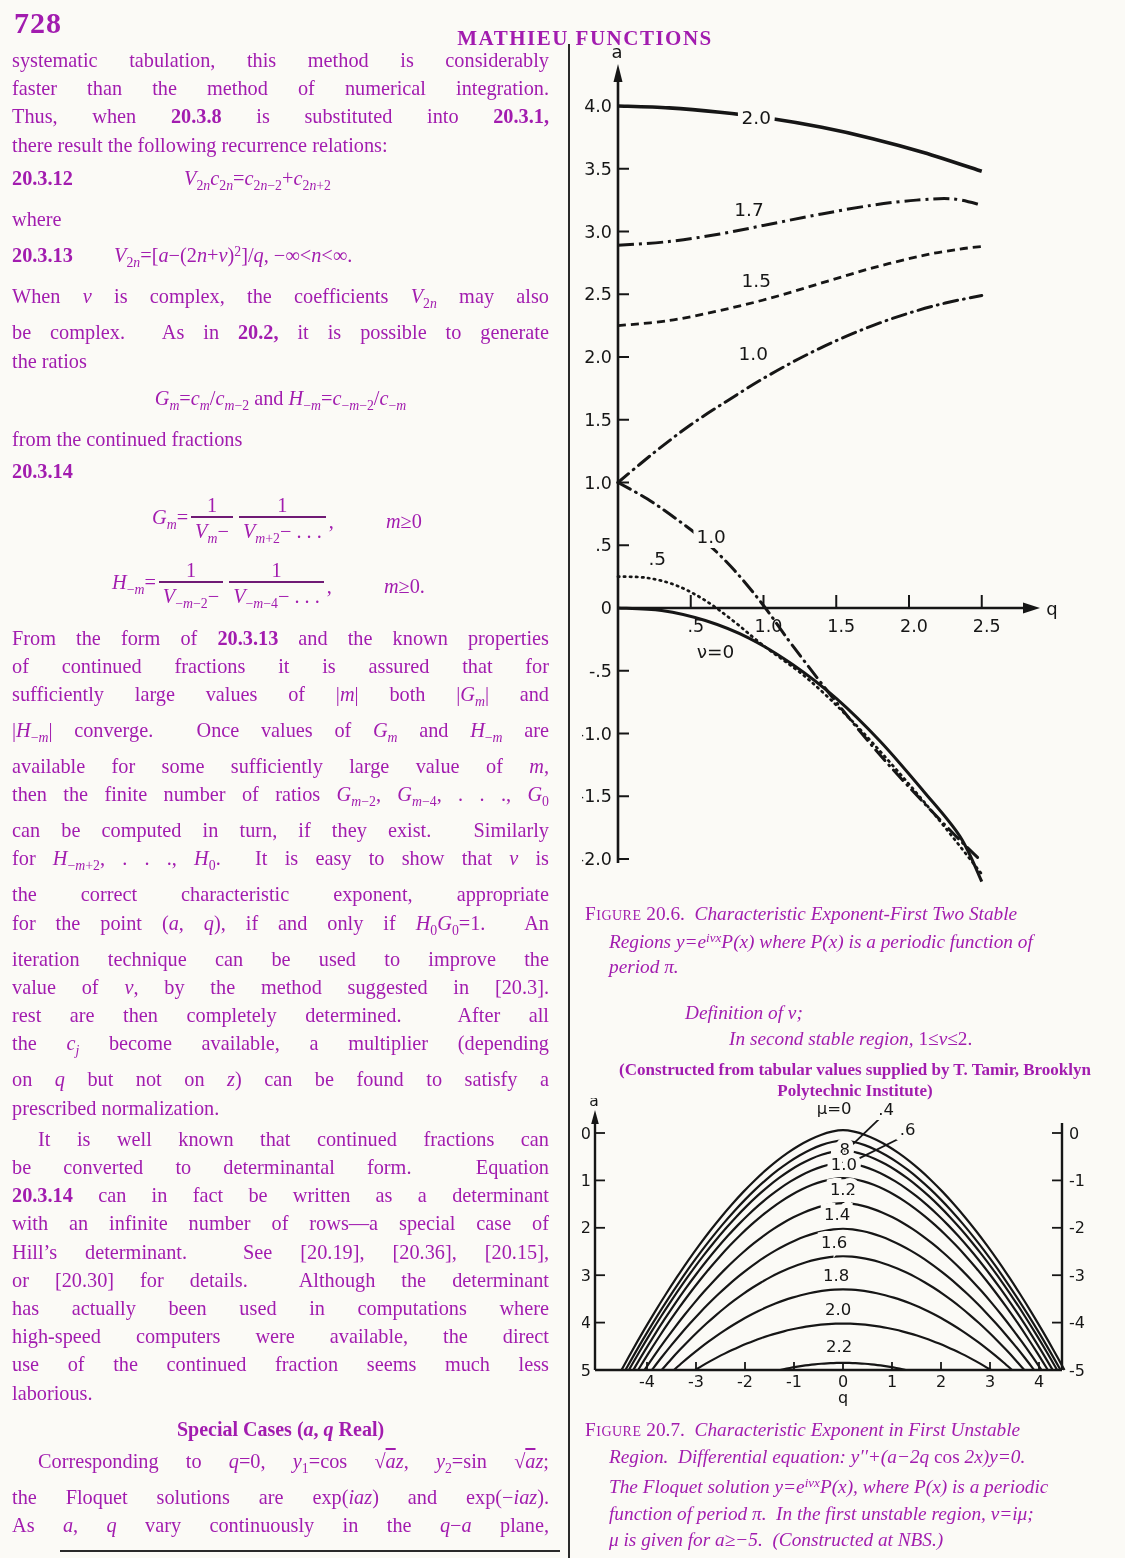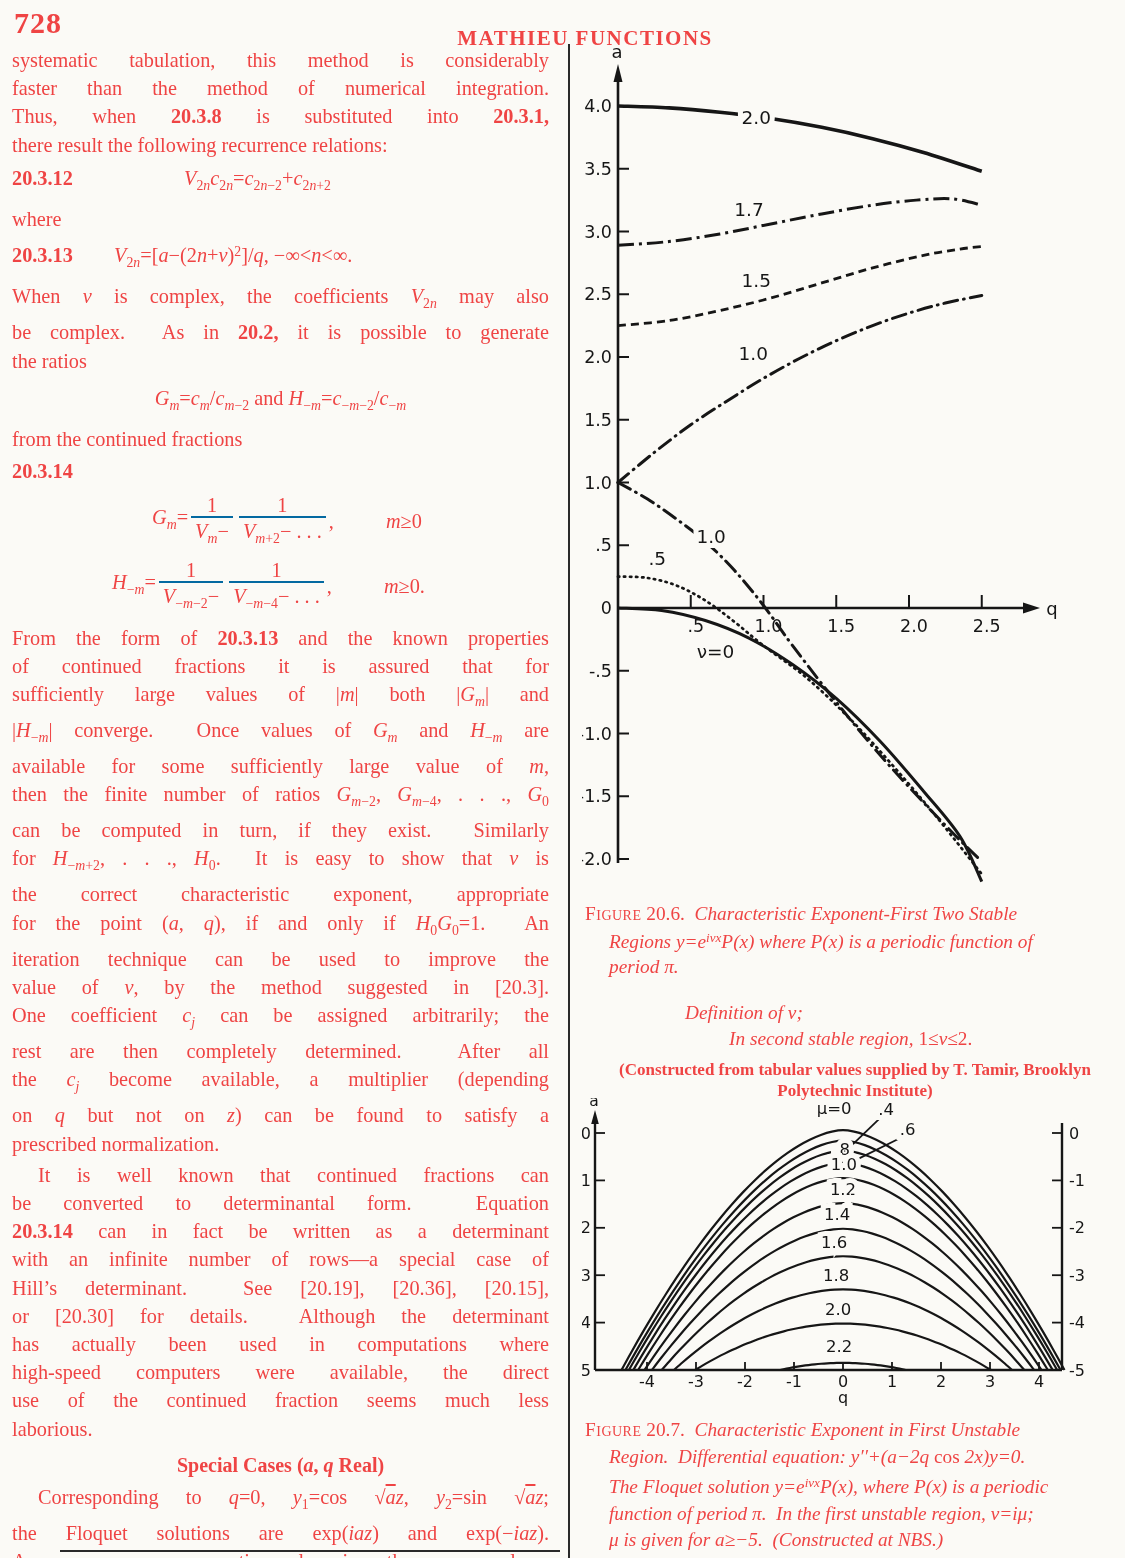--- a/index.html
+++ b/index.html
@@ -1,16 +1,16 @@
 <!DOCTYPE html>
 <html><head>
 <meta charset="utf-8">
 <style>
   html,body{margin:0;padding:0;background:#e8e8e4;}
-  .page{position:relative;width:1125px;height:1558px;background:#fbfaf6;color:#ef4444;
+  .page{position:relative;width:1125px;height:1558px;background:#fbfaf6;color:#a21caf;
         font-family:"Liberation Serif","DejaVu Serif",serif;overflow:hidden;}
   
   .pageno{position:absolute;left:14px;top:6px;font-size:30px;font-weight:bold;letter-spacing:1px;}
   .running{position:absolute;left:300px;top:26px;width:570px;text-align:center;
            font-size:21px;font-weight:bold;letter-spacing:1.5px;}
   .vrule{position:absolute;left:568px;top:44px;width:1.5px;height:1514px;background:#2a2a2a;}
   .hrule{position:absolute;left:60px;top:1550px;width:500px;height:2px;background:#2a2a2a;}
   
   .col-left{position:absolute;left:12px;top:46px;width:537px;font-size:20.3px;line-height:28.2px;}
   .para > div{text-align:justify;text-align-last:justify;}
@@ -23,21 +23,21 @@
   .eqrow.narrow .eqlabel{width:102px;}
   .ceq{text-align:center;margin:9px 0 5px 0;}
   .plainline{text-align:left;}
   .eqnum{font-weight:bold;margin:4px 0 2px 0;}
   .deq{margin:9px 0 11px 0;display:flex;align-items:center;}
   .deq .lhs{flex:0 0 auto;}
   .deq1{padding-left:140px;}
   .deq2{padding-left:100px;}
   .frac{display:inline-block;text-align:center;margin:0 3px;}
   .frac .num{display:block;line-height:1.1;padding:0 6px;}
-  .frac .den{display:block;border-top:2px solid #0369a1;line-height:1.2;padding:1px 4px 0 4px;}
+  .frac .den{display:block;border-top:2px solid #701a75;line-height:1.2;padding:1px 4px 0 4px;}
   .cond{margin-left:52px;}
   .subhead{text-align:center;font-weight:bold;font-size:20px;margin:8px 0 4px 0;}
   sub,sup{font-size:68%;}
   sub{vertical-align:-0.35em;}
   sup{vertical-align:0.45em;}
   .ol{text-decoration:overline;}
   
   .fig-svg{position:absolute;background:transparent;}
   #fig1{left:582px;top:44px;}
   #fig2{left:582px;top:1098px;}
@@ -129,21 +129,20 @@
         <div>sufficiently large values of |<i>m</i>| both |<i>G</i><sub><i>m</i></sub>| and</div>
         <div>|<i>H</i><sub>−<i>m</i></sub>| converge.&nbsp; Once values of <i>G</i><sub><i>m</i></sub> and <i>H</i><sub>−<i>m</i></sub> are</div>
         <div>available for some sufficiently large value of <i>m</i>,</div>
         <div>then the finite number of ratios <i>G</i><sub><i>m</i>−2</sub>, <i>G</i><sub><i>m</i>−4</sub>, . . ., <i>G</i><sub>0</sub></div>
         <div>can be computed in turn, if they exist.&nbsp; Similarly</div>
         <div>for <i>H</i><sub>−<i>m</i>+2</sub>, . . ., <i>H</i><sub>0</sub>.&nbsp; It is easy to show that <i>ν</i> is</div>
         <div>the correct characteristic exponent, appropriate</div>
         <div>for the point (<i>a</i>, <i>q</i>), if and only if <i>H</i><sub>0</sub><i>G</i><sub>0</sub>=1.&nbsp; An</div>
         <div>iteration technique can be used to improve the</div>
         <div>value of <i>ν</i>, by the method suggested in [20.3].</div>
-        <div>One coefficient <i>c<sub>j</sub></i> can be assigned arbitrarily; the</div>
         <div>rest are then completely determined.&nbsp; After all</div>
         <div>the <i>c<sub>j</sub></i> become available, a multiplier (depending</div>
         <div>on <i>q</i> but not on <i>z</i>) can be found to satisfy a</div>
         <div>prescribed normalization.</div>
       </div>
     <div class="para indent-first" style="margin-top:3px">
         <div>It is well known that continued fractions can</div>
         <div>be converted to determinantal form.&nbsp; Equation</div>
         <div><b>20.3.14</b> can in fact be written as a determinant</div>
         <div>with an infinite number of rows—a special case of</div>

